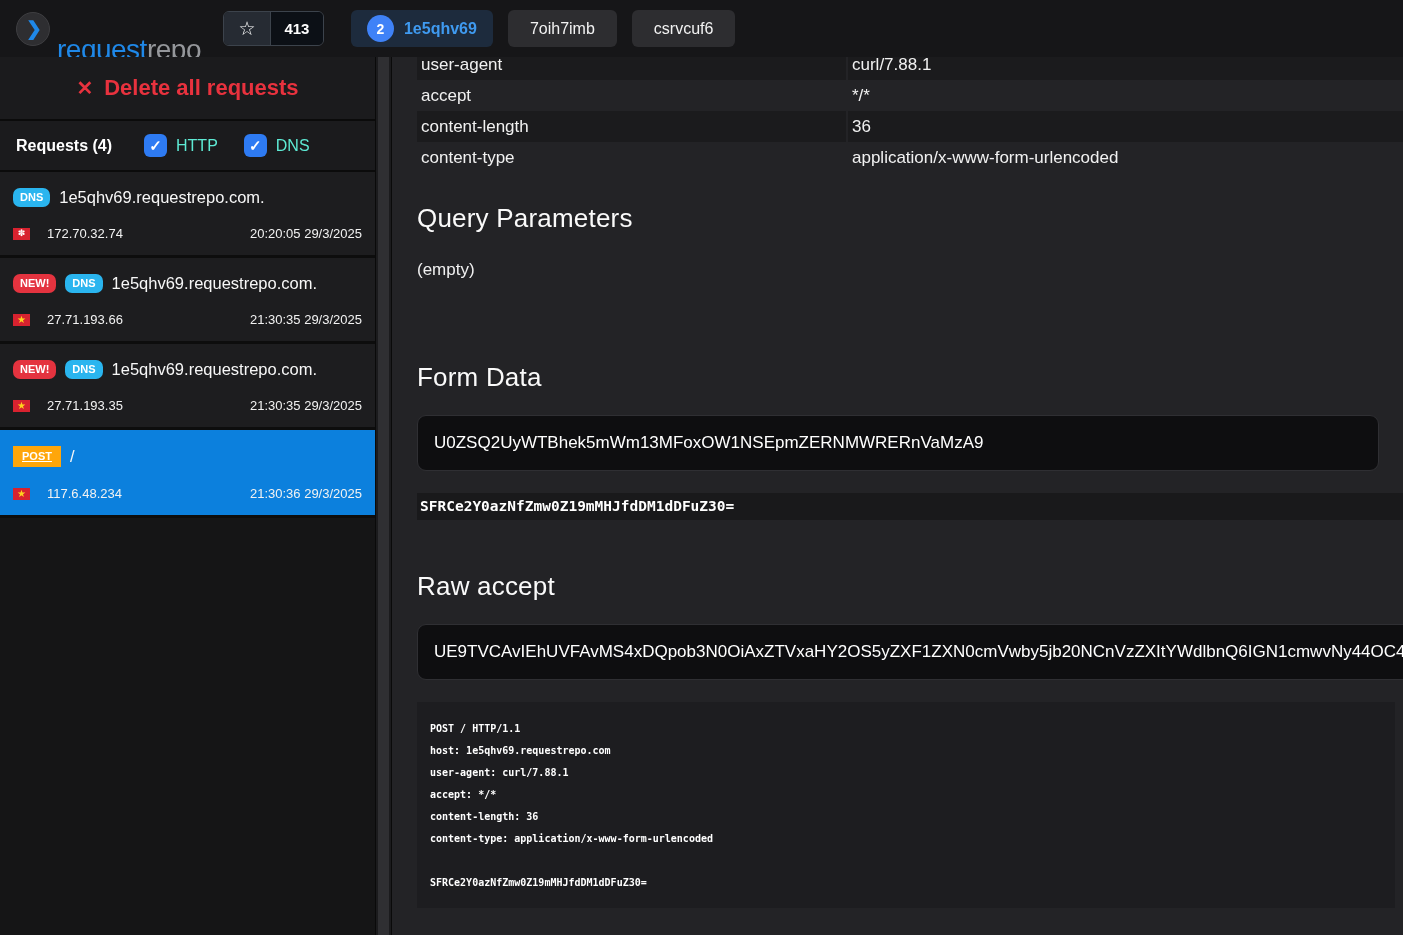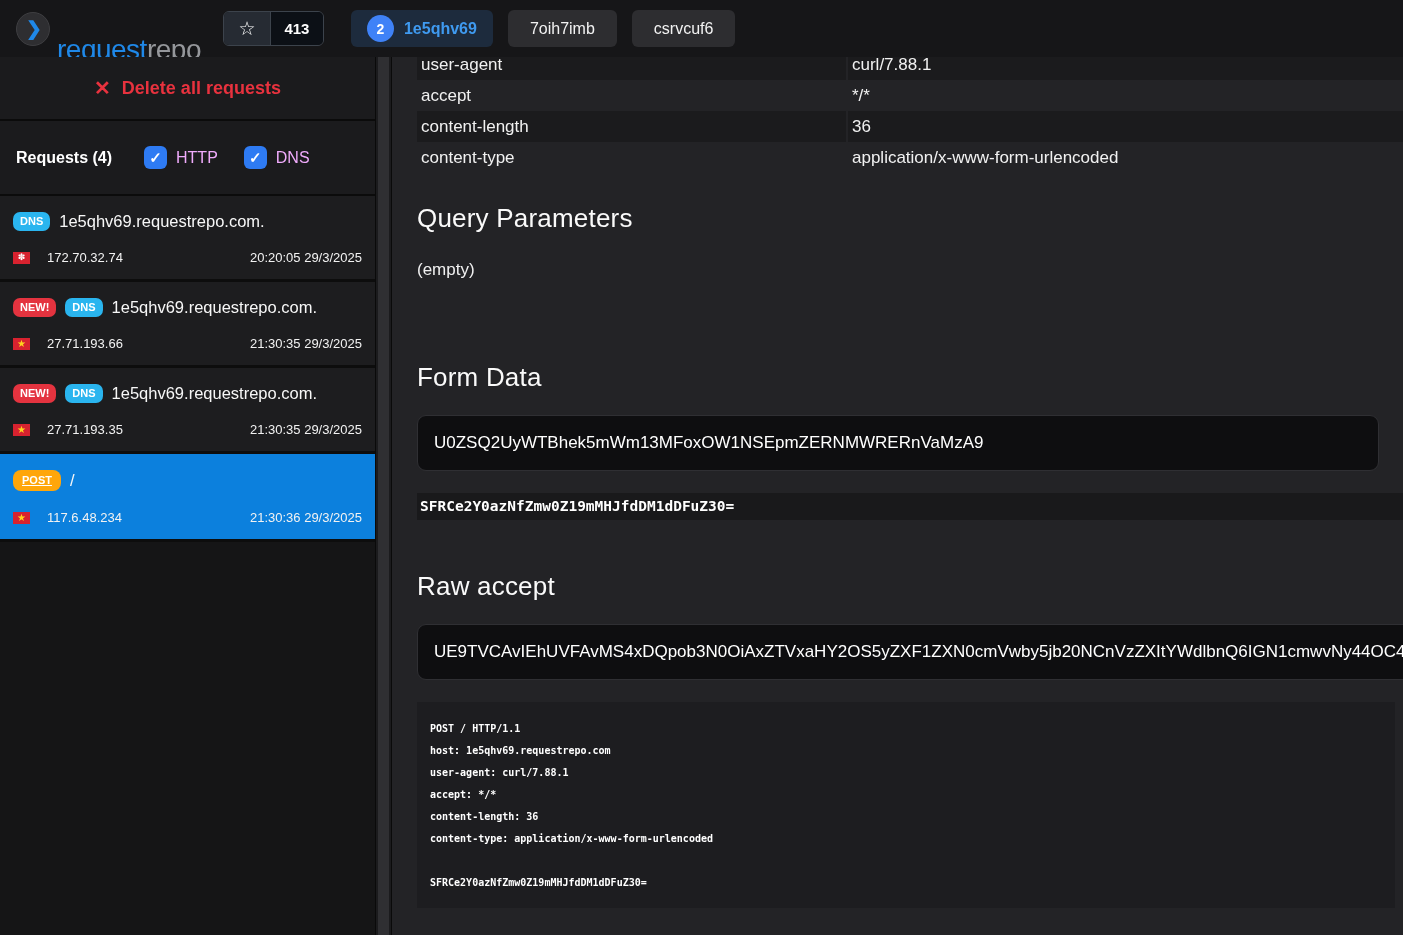--- a/index.html
+++ b/index.html
@@ -29,38 +29,38 @@
   .tab.active { background:#1d2b3d; color:#3f9af0; font-weight:bold; padding:0 16px; }
   .tab-badge { width:27px; height:27px; border-radius:50%; background:#3f82f7; color:#fff;
                font-size:14px; font-weight:bold; display:flex; align-items:center; justify-content:center;
                margin-right:10px; }
 
   
   .sidebar { position:absolute; left:0; top:57px; width:375px; height:878px; background:#151516; }
   .delete-bar { height:64px; background:#1b1b1d; border-bottom:2px solid #0b0b0b;
                 display:flex; align-items:center; justify-content:center; gap:11px; cursor:pointer; }
   .delete-x { color:#e8323e; font-size:20px; font-weight:bold; line-height:1; }
-  .delete-label { color:#e8323e; font-size:18px; font-weight:bold; }
-  .filter-bar { height:75px; background:#1b1b1d; border-bottom:2px solid #0b0b0b;
+  .delete-label { color:#e8323e; font-size:22px; font-weight:bold; }
+  .filter-bar { height:51px; background:#1b1b1d; border-bottom:2px solid #0b0b0b;
                 display:flex; align-items:center; padding:0 16px; }
   .req-count { font-size:16px; font-weight:bold; color:#fff; }
   .filters { display:flex; gap:26px; margin-left:32px; }
   .filter { display:flex; align-items:center; gap:9px; cursor:pointer; }
   .checkbox { width:23px; height:23px; border-radius:6px; background:#2e7bf3; display:flex;
               align-items:center; justify-content:center; }
   .checkbox .tick { color:#fff; font-size:15px; font-weight:bold; line-height:1; }
-  .filter-label { font-size:16px; color:#f0abfc; }
+  .filter-label { font-size:16px; color:#5eead4; }
 
   .req-item { background:#1d1d1f; border-bottom:3px solid #0d0d0d; padding:16px 13px 14px 13px; cursor:pointer; }
   .req-item.selected { background:#0c80dd; }
   .ri-line1 { display:flex; align-items:center; gap:9px; }
   .badge { color:#fff; font-size:11px; font-weight:bold; padding:4px 7px; border-radius:7px; line-height:1; }
   .badge.new  { background:#e4333f; }
   .badge.dns  { background:#2ab5ef; }
-  .badge.post { background:#ffa60a; border-radius:8px; padding:5px 9px;text-decoration:underline; }
+  .badge.post { background:#ffa60a; border-radius:0; padding:5px 9px;text-decoration:underline; }
   .ri-title { font-size:16.5px; color:#f7f7f7; }
   .ri-line2 { margin-top:19px; display:flex; align-items:center; gap:9px; }
   .flag { width:17px; height:12px; background:#d8222f; display:flex; align-items:center;
           justify-content:center; flex:0 0 auto; }
   .flag .hk { color:#fff; font-size:9px; line-height:1; }
   .flag .vn { color:#ffd31e; font-size:10px; line-height:1; }
   .ri-ip { font-size:13px; color:#f2f2f2;margin-left:8px; }
   .ri-time { margin-left:auto; font-size:13px; color:#f2f2f2; }
 
   

